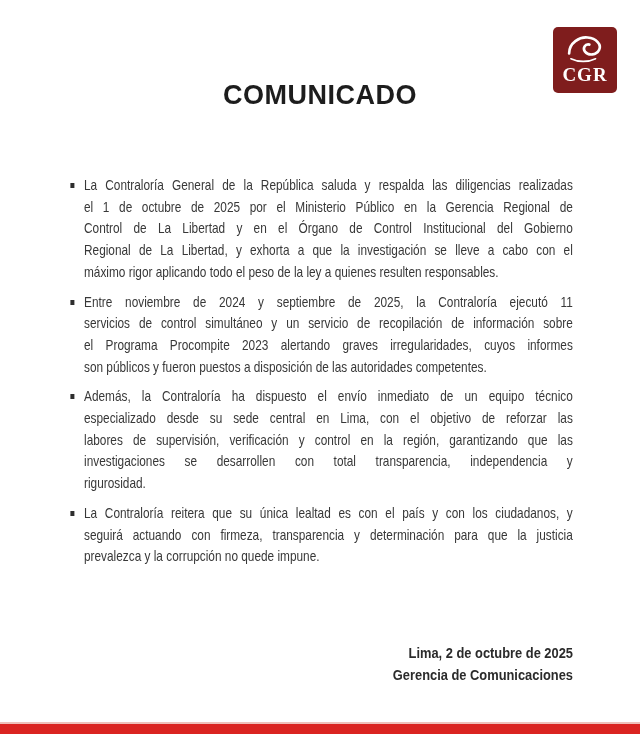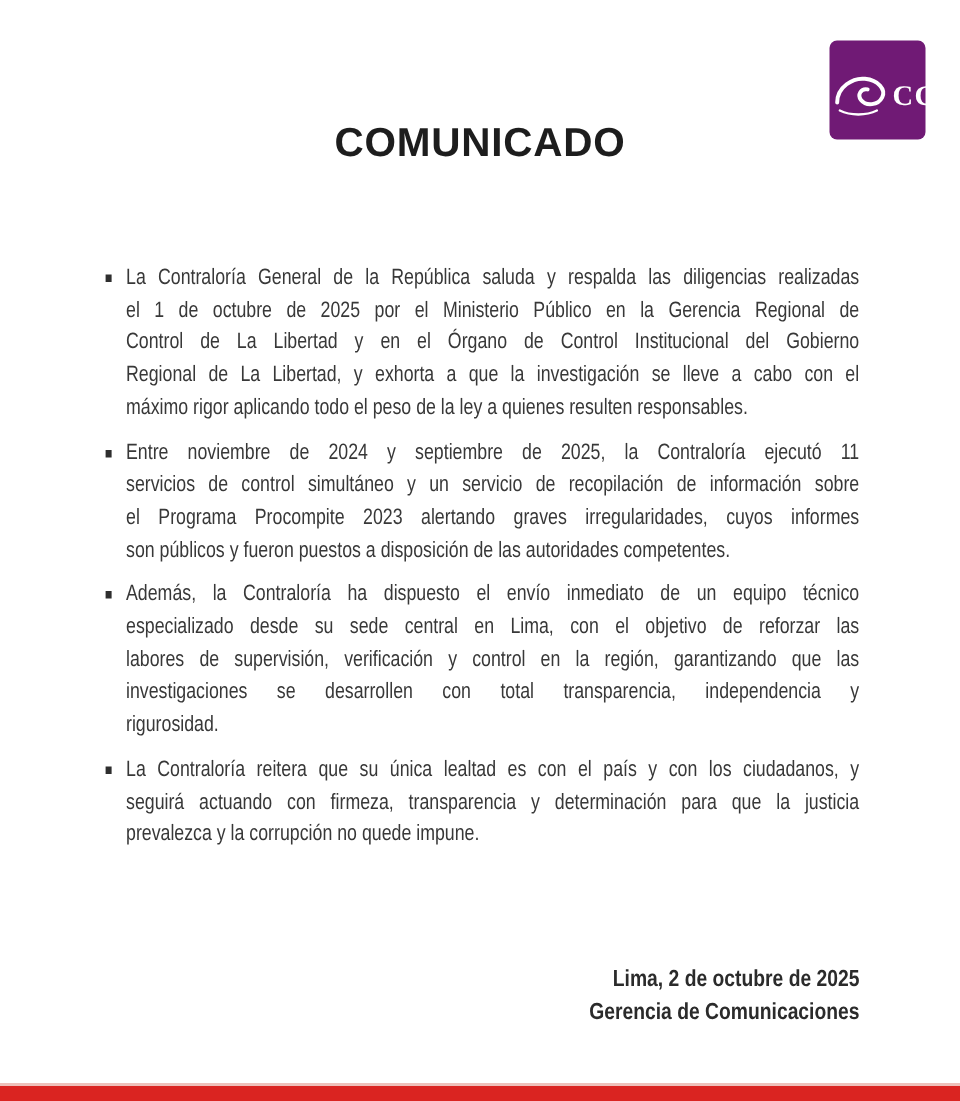--- a/index.html
+++ b/index.html
@@ -10,23 +10,23 @@
     position: relative;
     overflow: hidden;
   }
   .page { position: absolute; inset: 0; background: #fff; }
 
   
   .logo {
     position: absolute;
     top: 27px; right: 23px;
     width: 64px; height: 66px;
-    background: #701a75;
+    background: #7f1d1d;
     border-radius: 5px;
-    display: flex; flex-direction: row;
+    display: flex; flex-direction: column;
     align-items: center; justify-content: flex-start;
     box-sizing: border-box;
     padding-top: 7px;
   }
   .logo .swirl { display: block; width: 42px; height: 30px; }
   .logo .logo-text {
     font-family: "Liberation Serif", serif;
     color: #ffffff;
     font-size: 19px;
     font-weight: 600;

